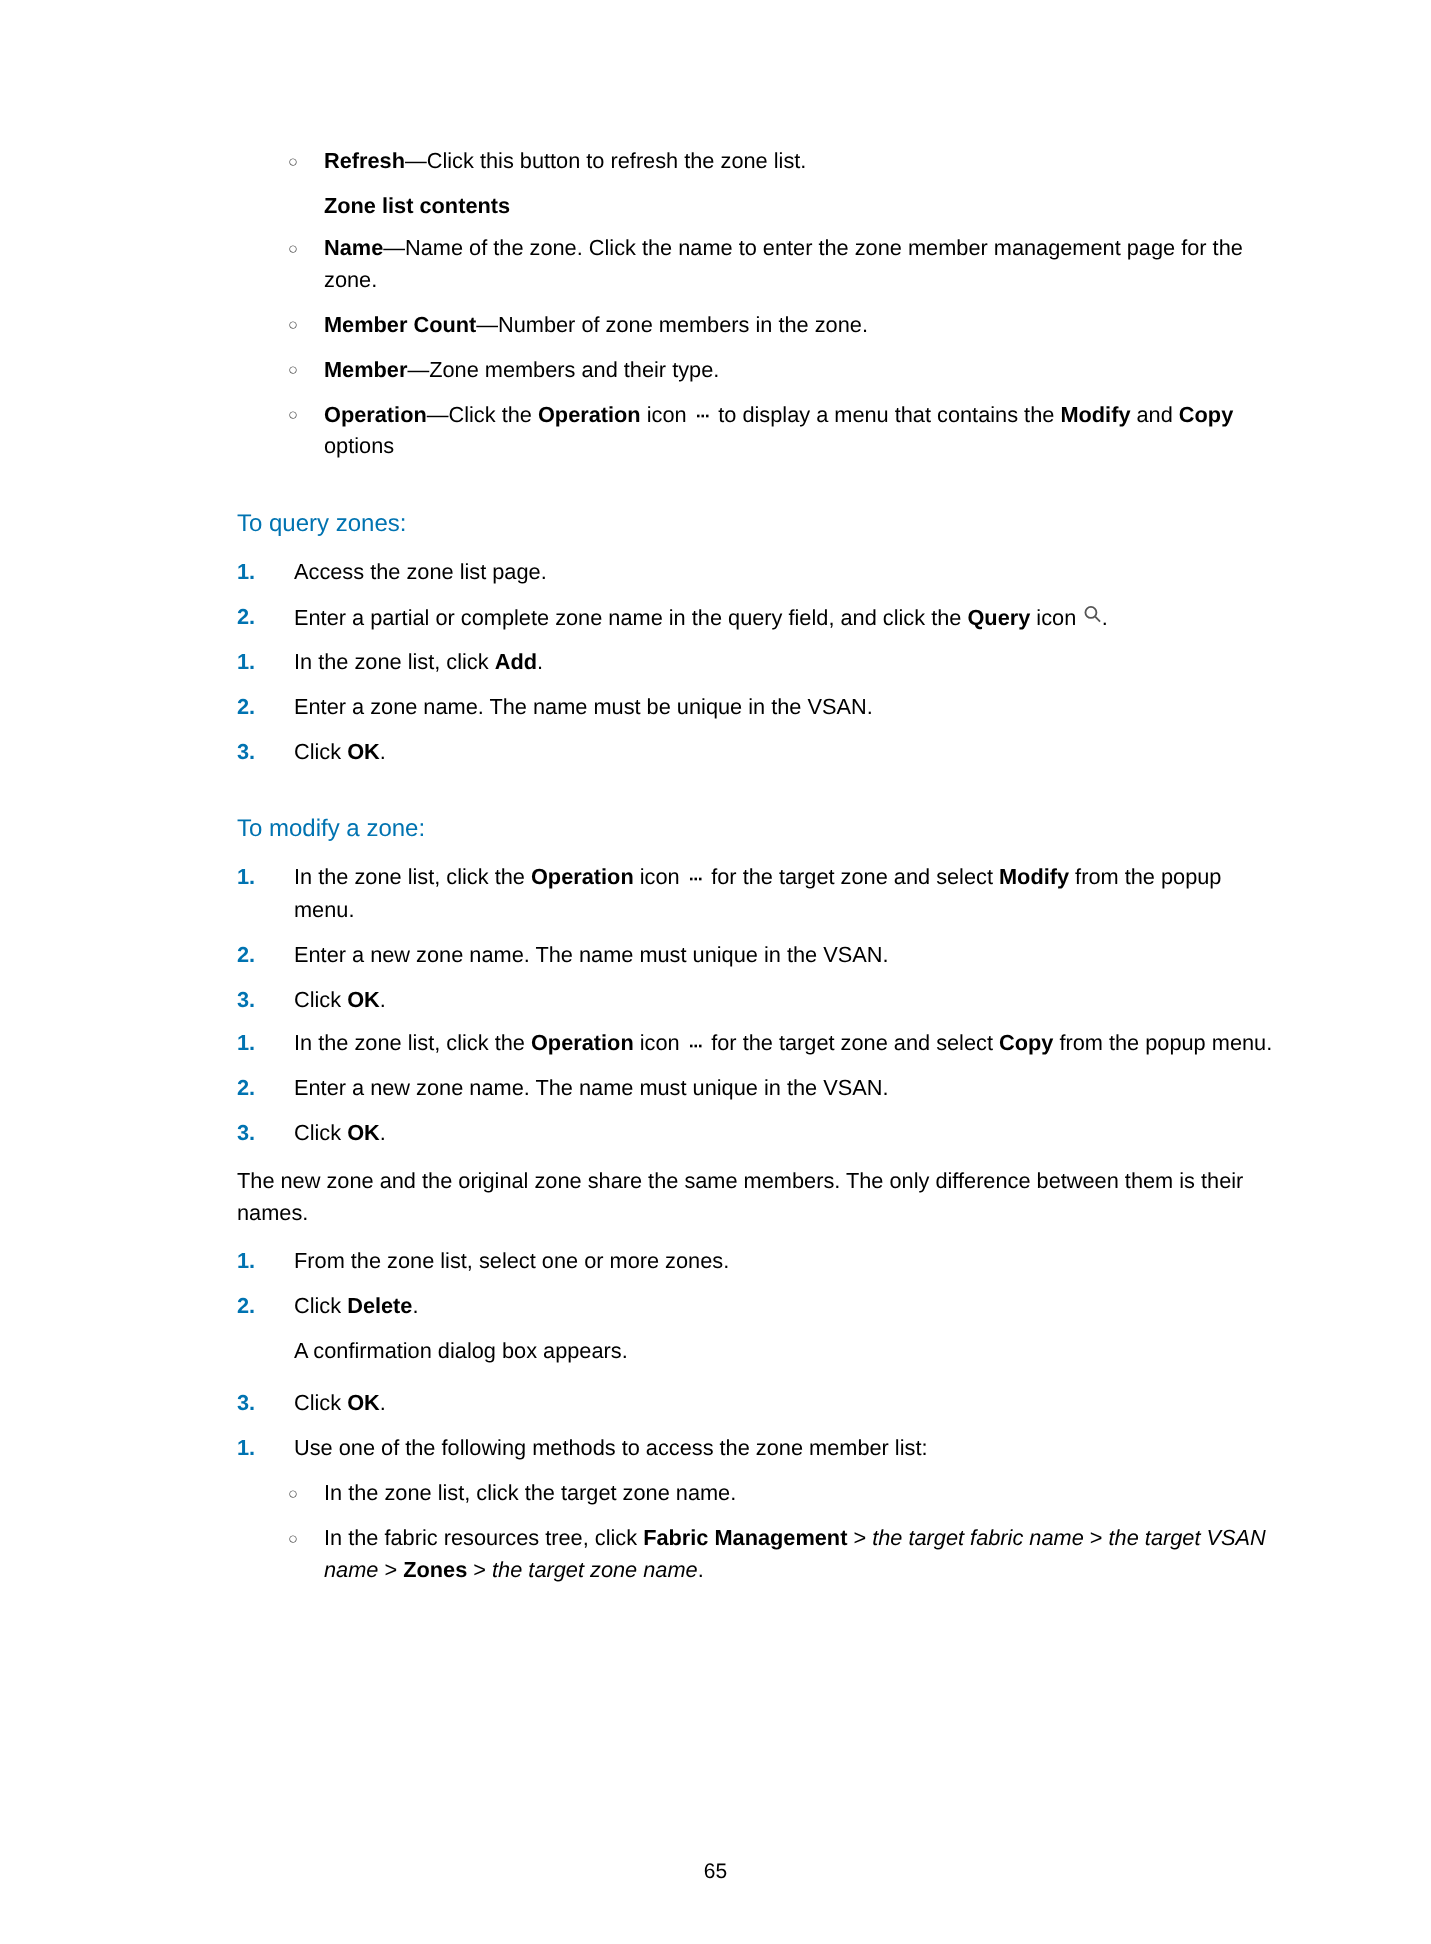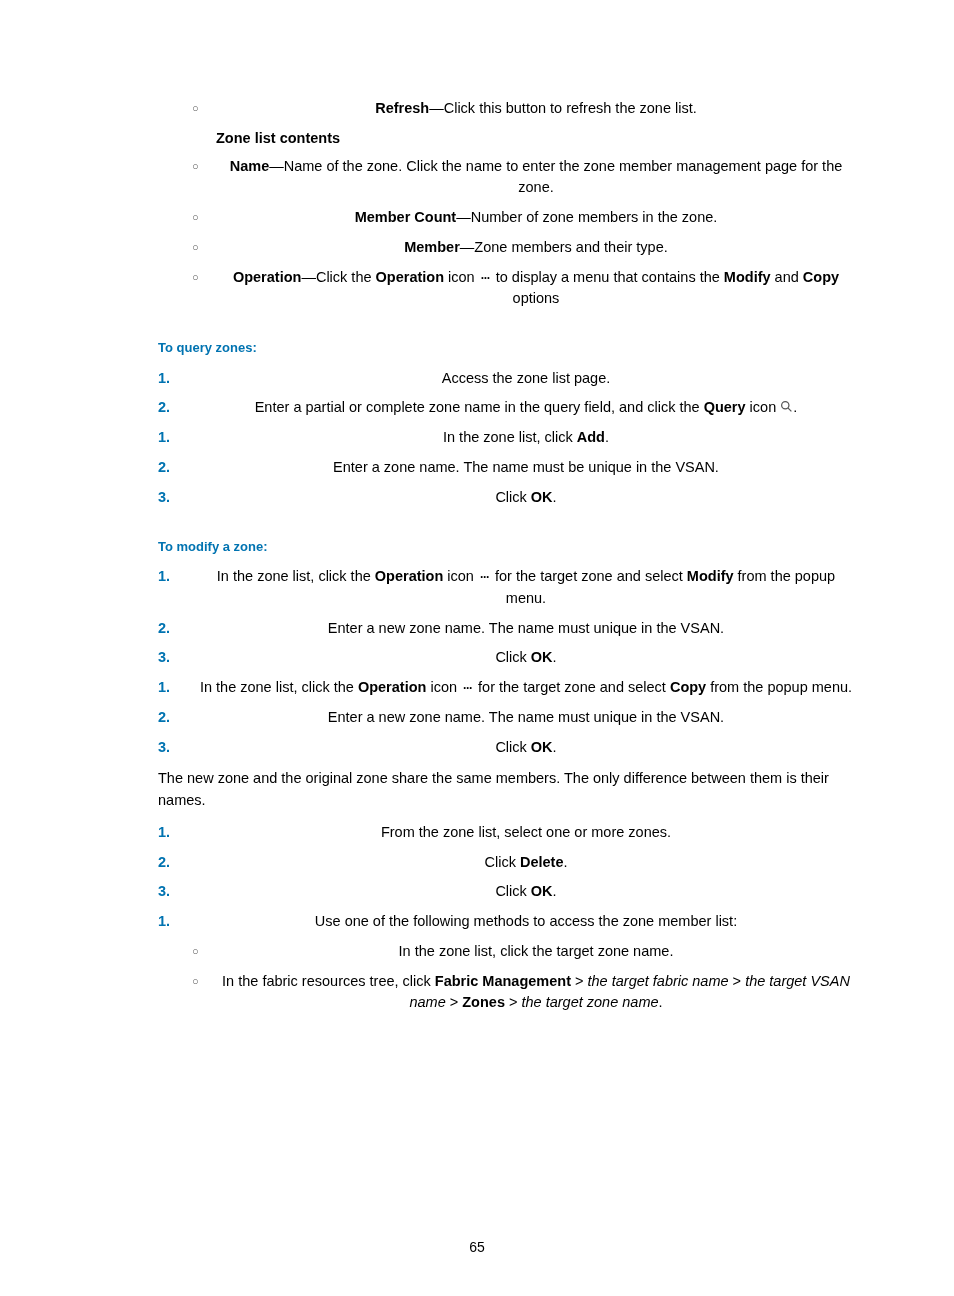--- a/index.html
+++ b/index.html
@@ -39,31 +39,30 @@
   }
   .bullet-marker.num {
     color: #0073b1;
     font-weight: bold;
     font-size: 14.5px;
     padding-top: 0;
     width: 38px;
   }
   .bullet-body {
     flex: 1;
-    text-align: center;
   }
   .sub-heading {
     font-weight: bold;
     margin: 6px 0 6px 58px;
   }
   .section-heading {
     color: #0073b1;
-    font-size: 13px;
+    font-size: 16px;
     margin: 28px 0 10px 0;
-    font-weight: bold;
+    font-weight: normal;
   }
   .bold { font-weight: bold; }
   .italic { font-style: italic; }
   .para {
     margin: 10px 0;
   }
   .page-number {
     position: absolute;
     bottom: 38px;
     left: 0;
@@ -208,20 +207,21 @@
 
   <div class="bullet-list">
     <div class="bullet-item">
       <div class="bullet-marker num">1.</div>
       <div class="bullet-body">From the zone list, select one or more zones.</div>
     </div>
     <div class="bullet-item">
       <div class="bullet-marker num">2.</div>
       <div class="bullet-body">
         <span>Click </span><span class="bold">Delete</span><span>.</span>
+        <div class="indent-sub" style="padding-left:0;margin-top:8px;">A confirmation dialog box appears.</div>
       </div>
     </div>
     <div class="bullet-item">
       <div class="bullet-marker num">3.</div>
       <div class="bullet-body">
         <span>Click </span><span class="bold">OK</span><span>.</span>
       </div>
     </div>
   </div>
 

